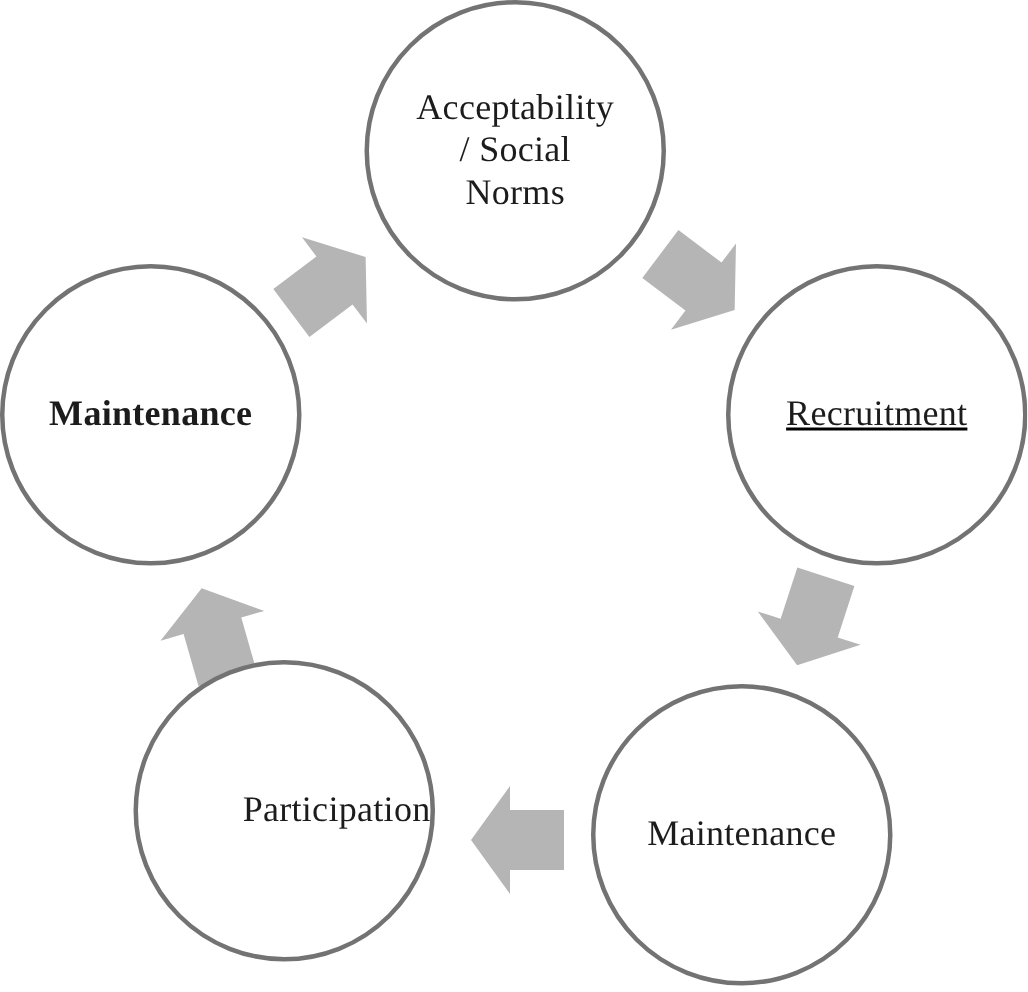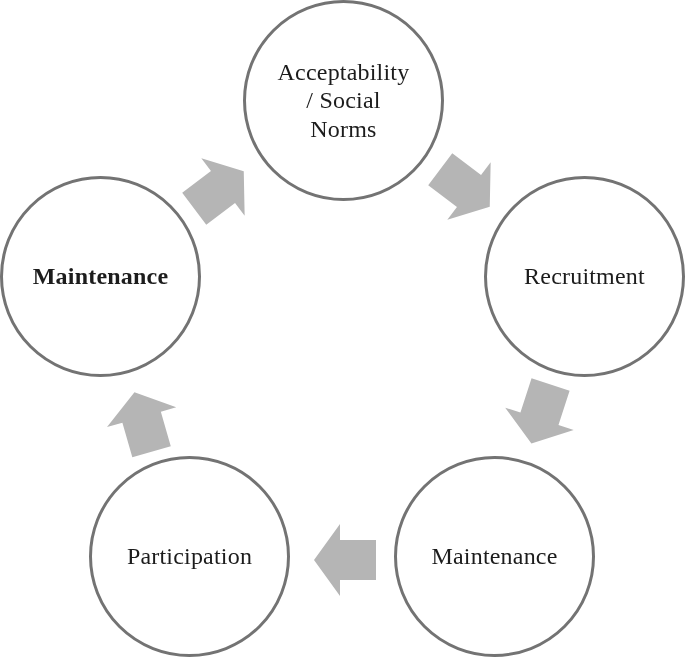--- a/index.html
+++ b/index.html
@@ -36,23 +36,23 @@
     text-align: center;
   }
   .node .label {
     font-size: 24px;
     line-height: 1.18;
     color: #1c1c1c;
     white-space: pre-line;
     letter-spacing: 0.2px;
   }
   .node-acceptability { left: 243px; top: 0px; }
-  .node-recruitment   { left: 484px; top: 176px; }
+  .node-recruitment   { left: 484px; top: 176px; text-decoration: underline; }
   .node-enrollment    { left: 394px; top: 456px; }
-  .node-participation { left: 89px;  top: 456px; }
+  .node-participation { left: 89px;  top: 440px; justify-content: flex-end; }
   .node-maintenance   { left: 0px;   top: 176px; font-weight: bold; }
 </style>
 </head>
 <body>
 
 <div class="canvas">
 
   <svg class="arrows-layer" viewBox="0 0 685 661" xmlns="http://www.w3.org/2000/svg">
     <path d="M -31,-20 H 5 V -36 L 31,0 L 5,36 V 20 H -31 Z" transform="translate(219,190) rotate(-37)" fill="#b5b5b5"></path>
     <path d="M -31,-20 H 5 V -36 L 31,0 L 5,36 V 20 H -31 Z" transform="translate(465,188) rotate(37)" fill="#b5b5b5"></path>

